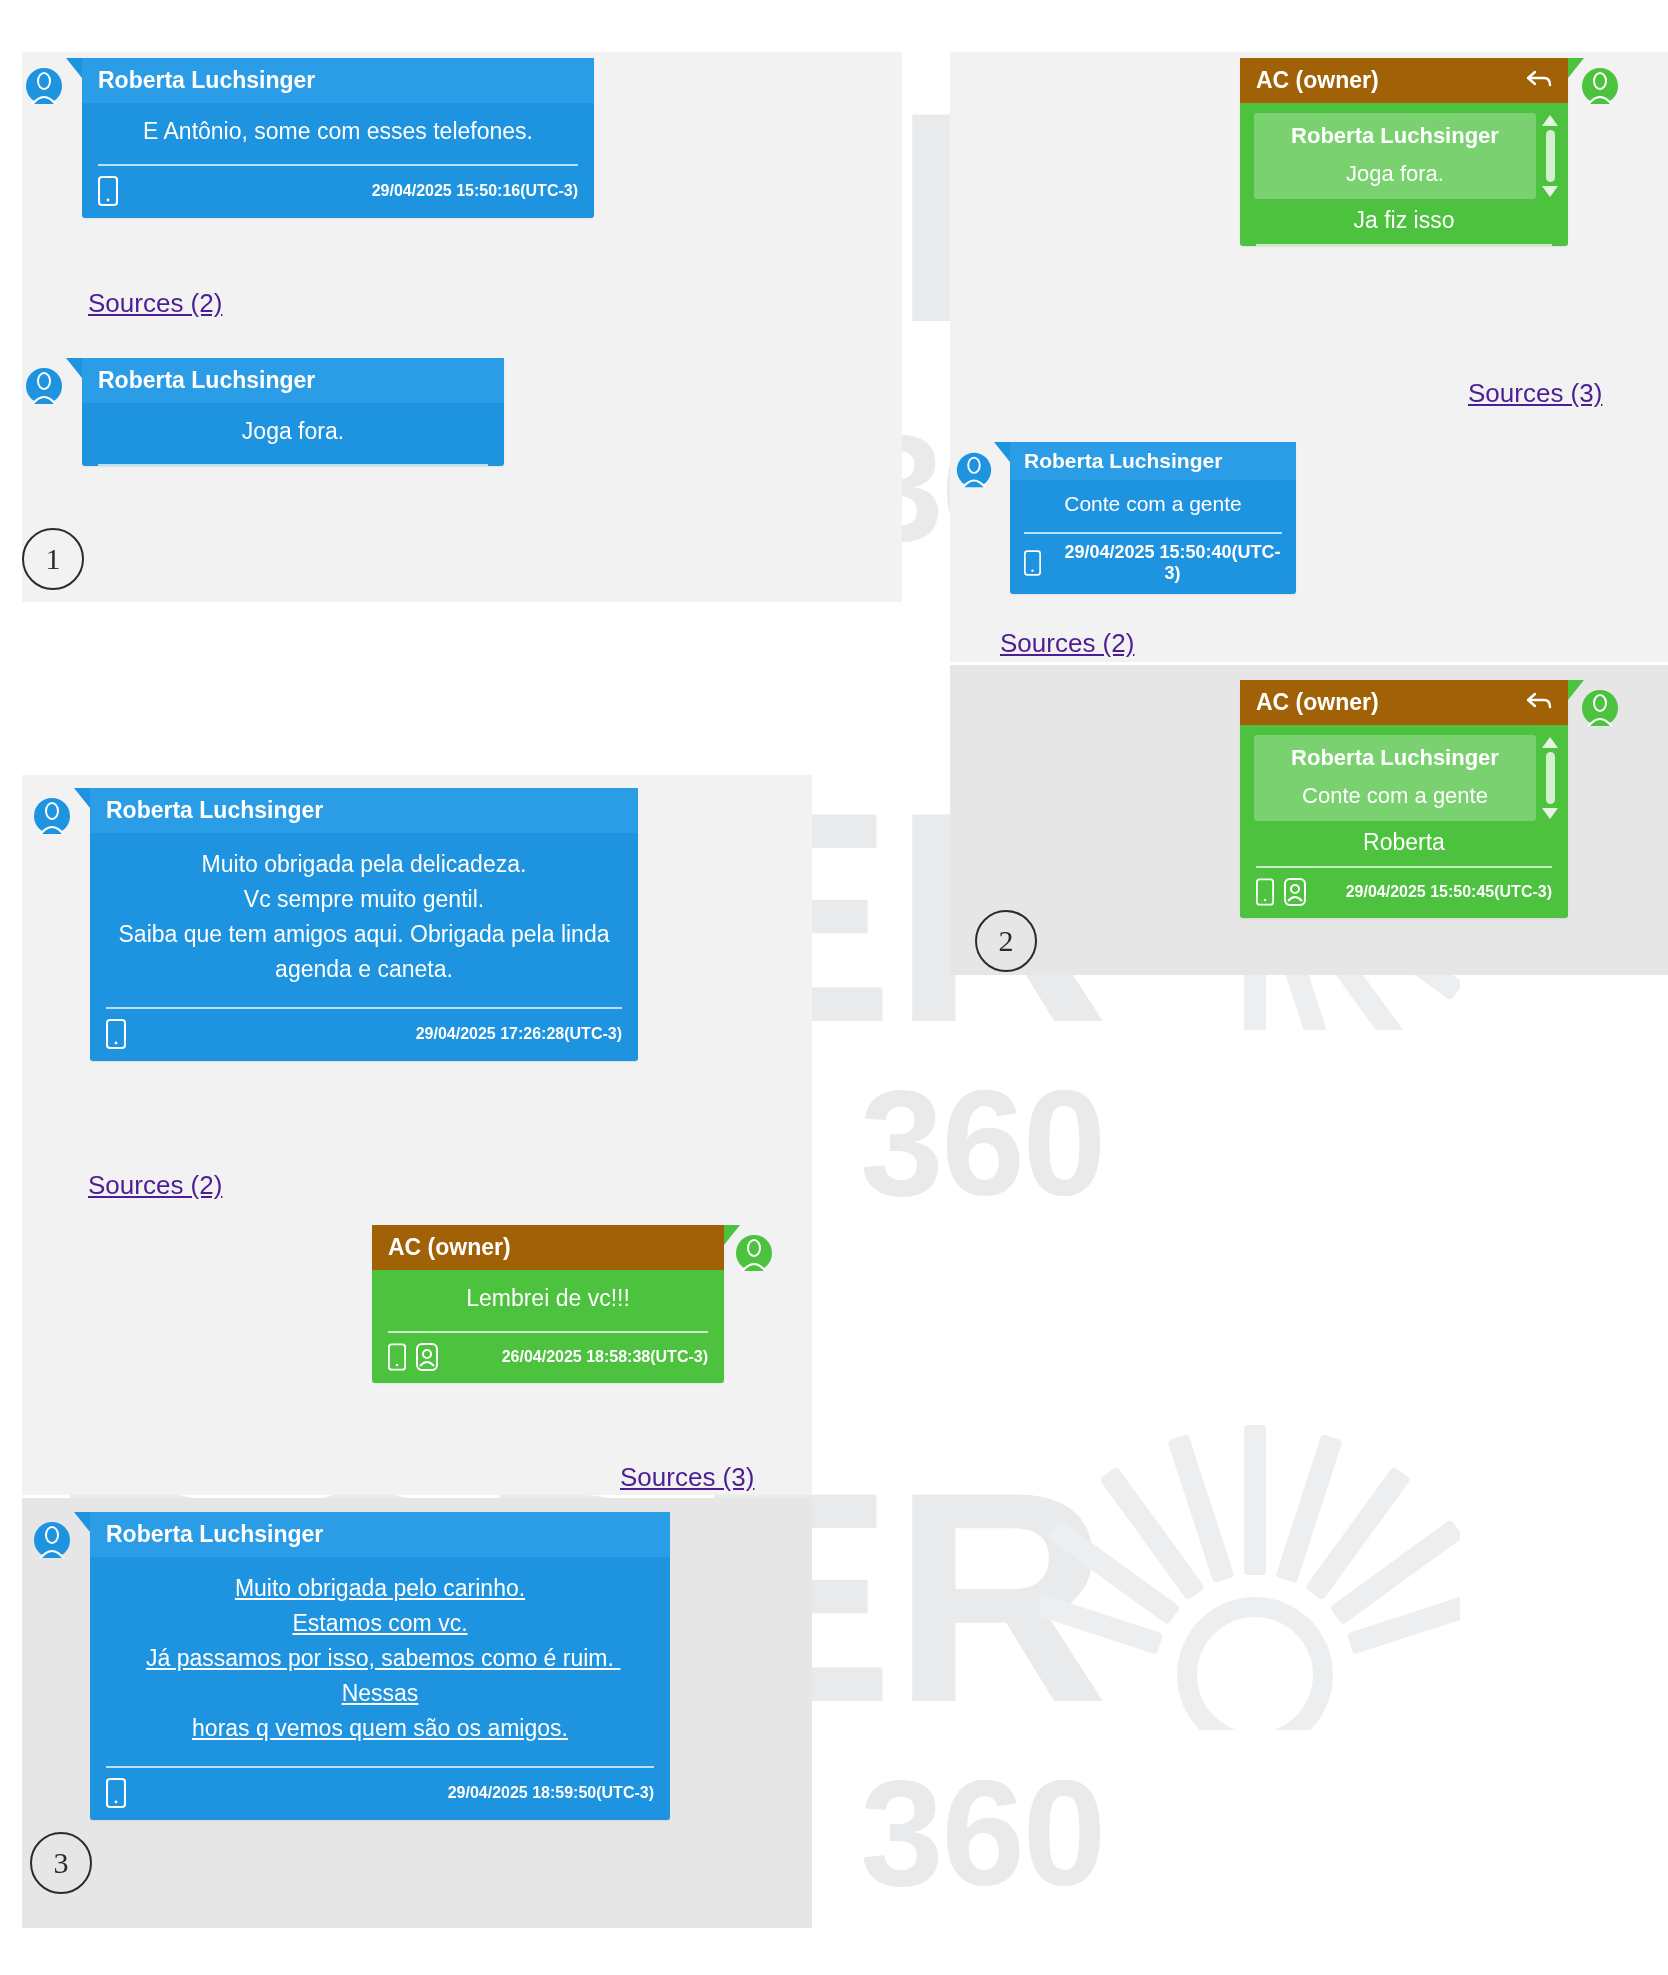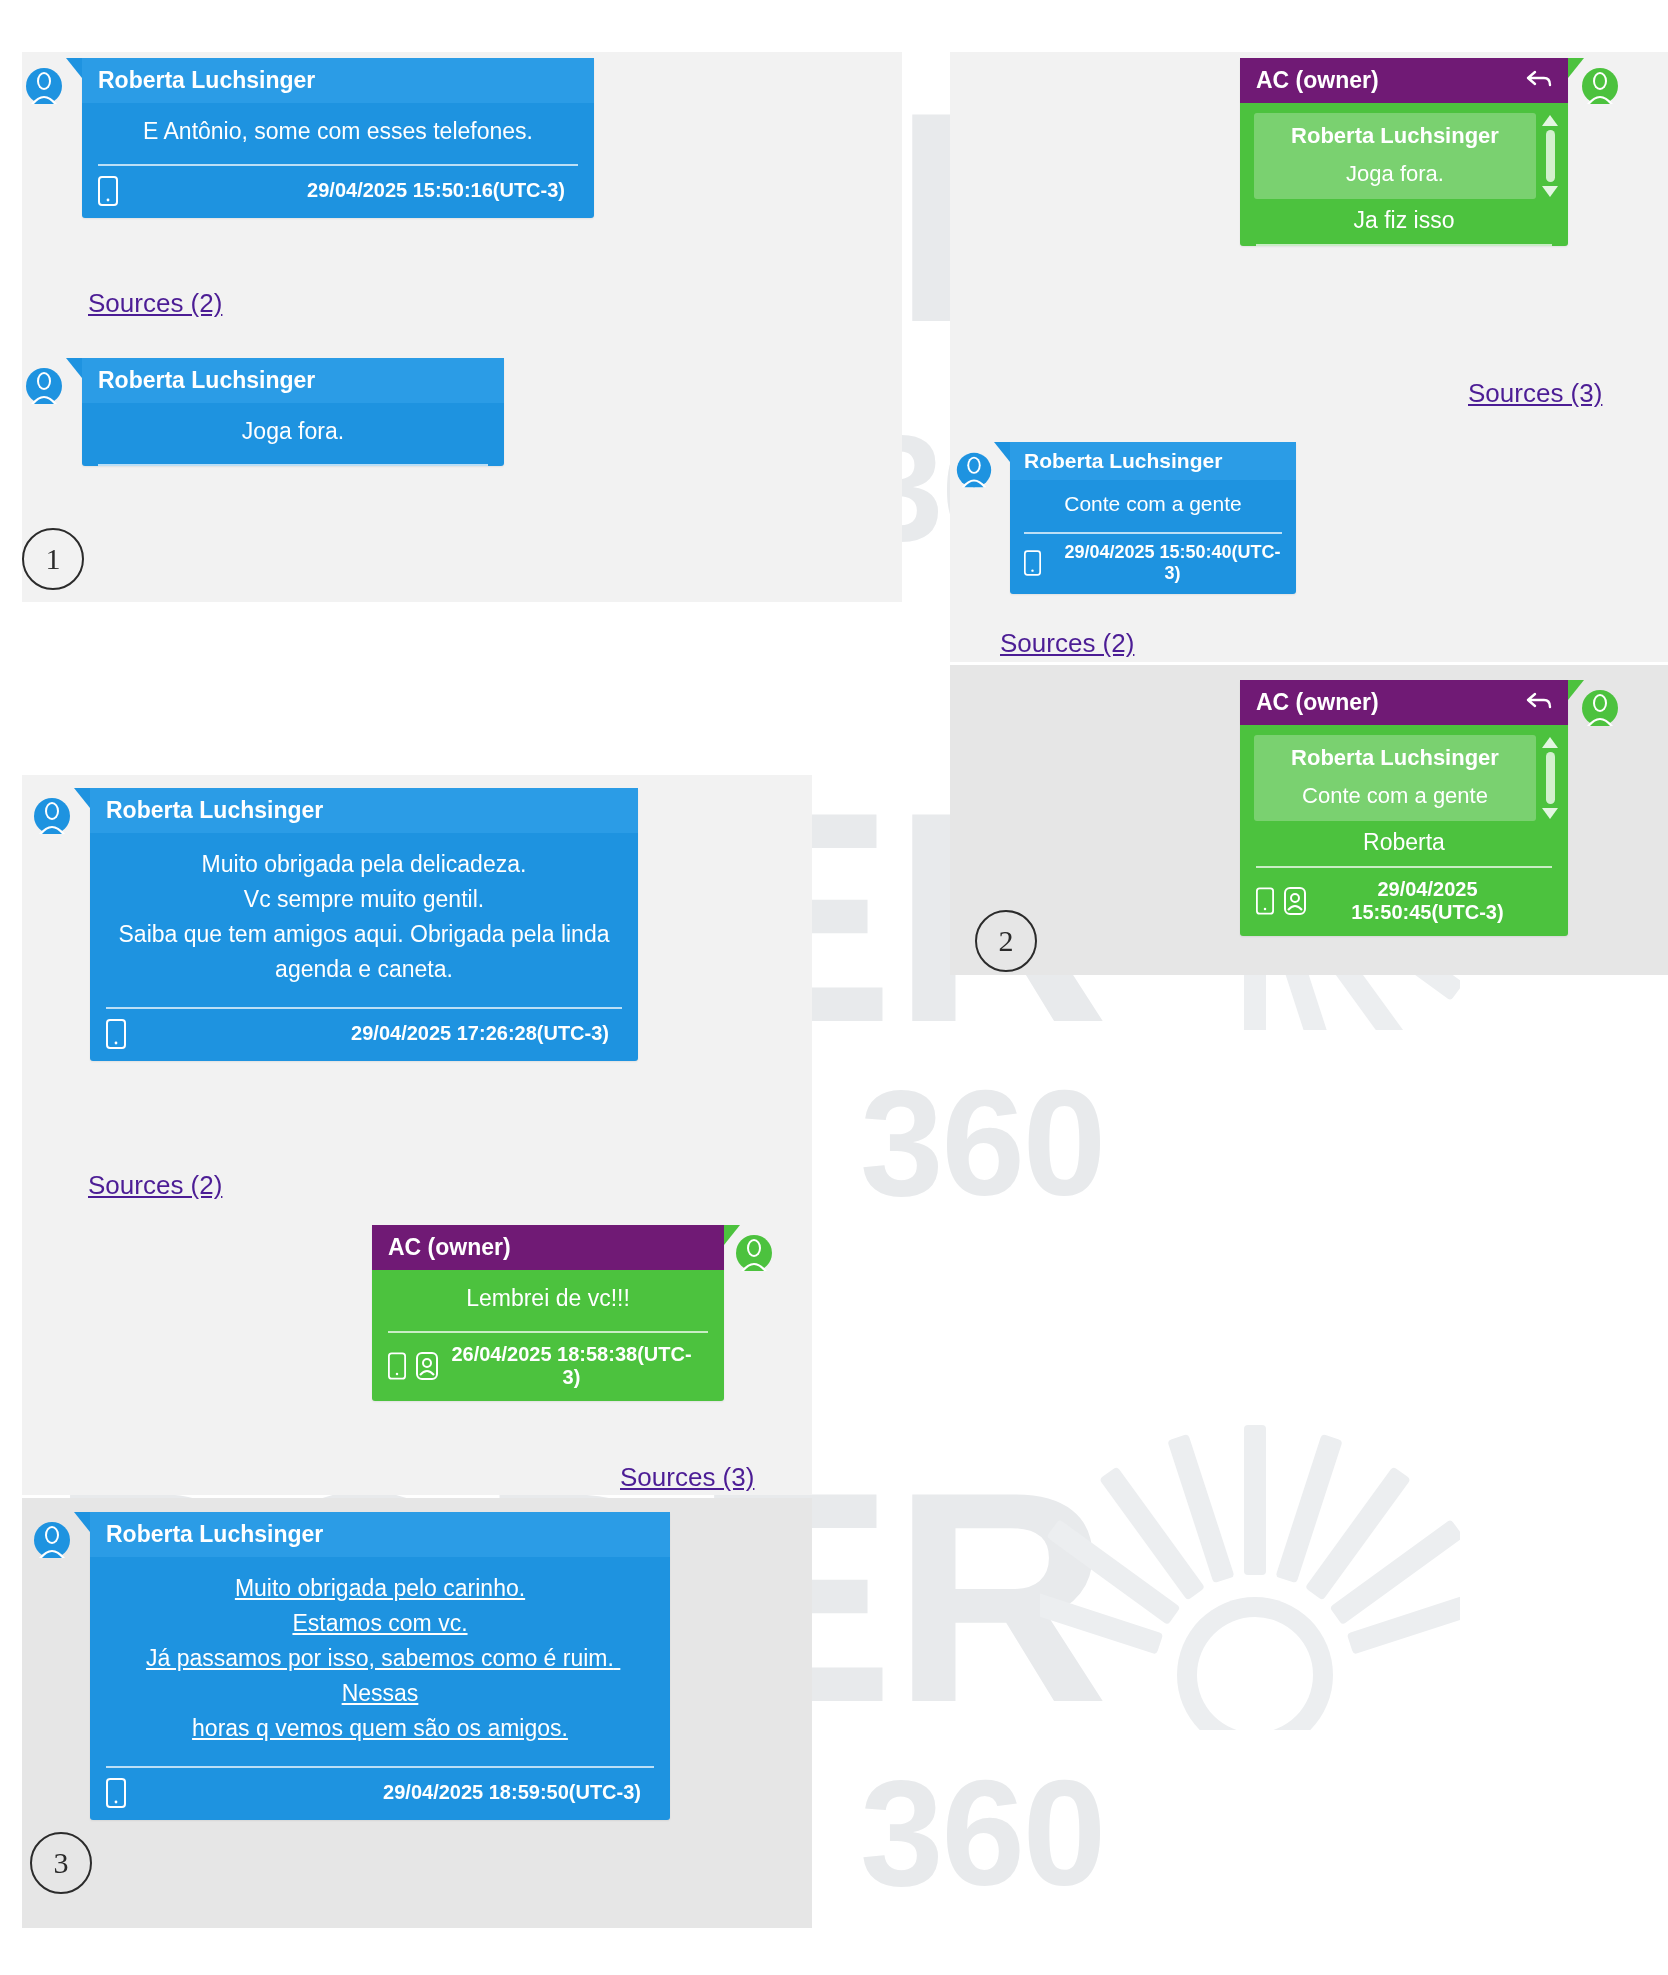--- a/index.html
+++ b/index.html
@@ -37,21 +37,21 @@
 
   
   .tail{position:absolute;top:0;width:0;height:0;}
   .tail.left{left:-16px;border-top:20px solid #1e93e0;border-left:16px solid transparent;}
   .tail.right{right:-16px;border-top:20px solid #4cc23e;border-right:16px solid transparent;}
 
   .b-head{display:flex;align-items:center;justify-content:space-between;
           padding:9px 16px 9px 16px;color:#ffffff;font-size:23px;font-weight:600;
           background:rgba(255,255,255,0.10);}
   .bubble.blue .b-head{background:#2b9ce6;}
-  .bubble.green .b-head{background:#701a75;}
+  .bubble.green .b-head{background:#a16207;}
   .b-head .reply-icon{margin-left:24px;}
 
   .b-body{padding:12px 16px 14px 16px;color:#ffffff;font-size:23px;
           line-height:1.42;font-weight:500;}
   .b-body .line{white-space:pre-wrap;}
 
   
   .quote-wrap{display:flex;align-items:stretch;padding:10px 10px 4px 14px;}
   .quote{flex:1 1 auto;background:rgba(255,255,255,0.26);border-radius:3px;
          padding:10px 14px 12px 14px;color:#ffffff;}
@@ -64,22 +64,22 @@
          border-bottom:11px solid rgba(255,255,255,0.85);}
   .sb-down{border-left:8px solid transparent;border-right:8px solid transparent;
            border-top:11px solid rgba(255,255,255,0.85);}
   .sb-track{flex:1 1 auto;width:9px;background:rgba(255,255,255,0.75);
             border-radius:5px;margin:4px 0;}
 
   .g-text{padding:4px 16px 8px 16px;color:#fff;font-size:23px;font-weight:500;}
 
   .divider{height:2px;background:rgba(255,255,255,0.70);margin:2px 16px 0 16px;}
 
-  .b-foot{display:flex;align-items:center;padding:10px 29px 12px 16px;
-          color:#ffffff;font-size:20px;font-weight:700;}
+  .b-foot{display:flex;align-items:center;padding:10px 16px 12px 16px;
+          color:#ffffff;font-size:16px;font-weight:700;}
   .b-foot .ts{margin-left:auto;letter-spacing:0px;}
   .b-foot.left-ts .ts{margin-left:14px;}
   .foot-ico{margin-right:10px;display:flex;align-items:center;}
 
   
   .sources{position:absolute;z-index:3;color:#4c1d95;font-size:26px;
            text-decoration:underline;cursor:pointer;}
 
   
   .marker{position:absolute;z-index:5;width:58px;height:58px;border-radius:50%;

